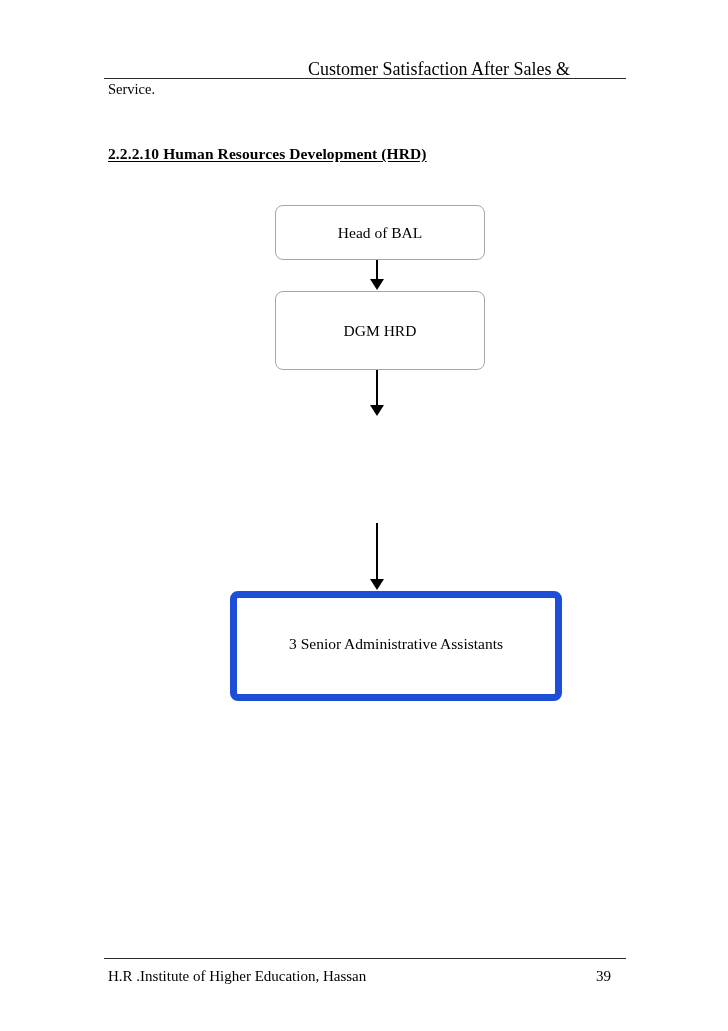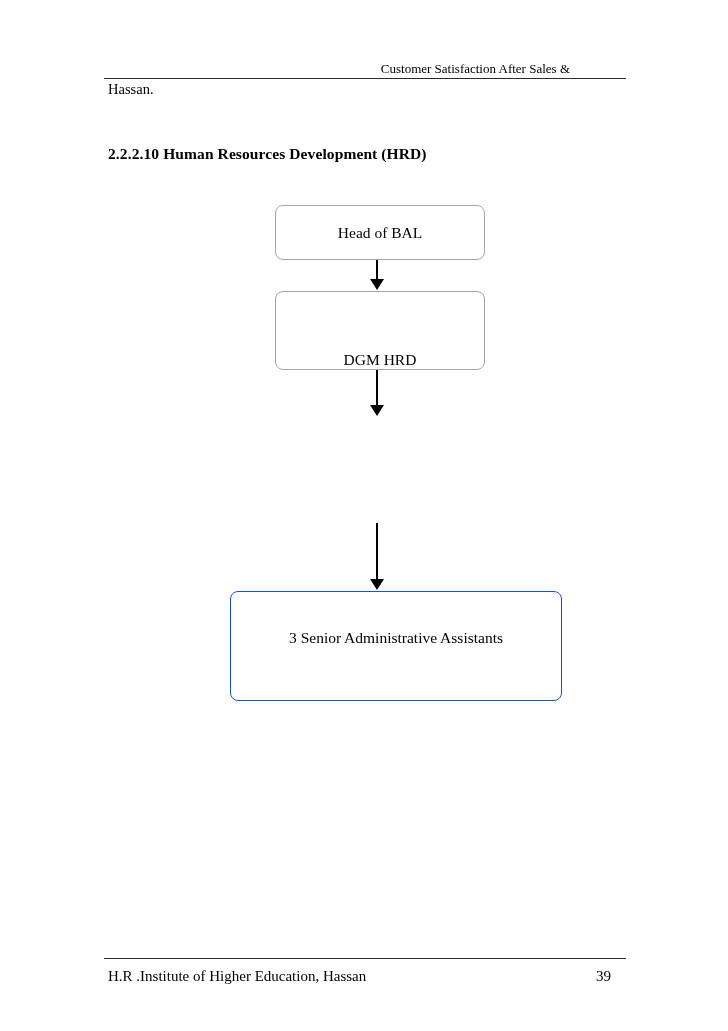--- a/index.html
+++ b/index.html
@@ -24,21 +24,21 @@
     top: 0;
     width: 728px;
     height: 110px;
   }
   .header-title {
     position: absolute;
     left: 108px;
     top: 60px;
     width: 462px;
     text-align: right;
-    font-size: 13px;
+    font-size: 18px;
     line-height: 18px;
     white-space: nowrap;
   }
   .header-rule {
     position: absolute;
     left: 104px;
     top: 78px;
     width: 522px;
     height: 0;
     border-top: 1.4px solid #2b2b2b;
@@ -52,20 +52,21 @@
     white-space: nowrap;
   }
 
   
   .section-heading {
     position: absolute;
     left: 108px;
     top: 145px;
     font-size: 15.5px;
     font-weight: bold;
+    text-decoration: underline;
     text-underline-offset: 2px;
     white-space: nowrap;
     letter-spacing: 0.1px;
     text-align: center;
   }
 
   
   .org-chart {
     position: absolute;
     left: 0;
@@ -97,21 +98,21 @@
   }
   .node-head-of-bal .node-label { font-size: 15.5px; }
 
   
   .node-dgm-hrd {
     left: 275px;
     top: 291px;
     width: 210px;
     height: 79px;
     border: 1px solid #a6a6a6;
-    align-items: flex-end;
+    align-items: center;
   }
   .node-dgm-hrd .node-label { font-size: 15.5px; }
 
   
   .node-senior-manager {
     left: 264px;
     top: 417px;
     width: 232px;
     height: 106px;
     border: 1px solid #878787;
@@ -119,21 +120,21 @@
   }
   .node-senior-manager .node-label { font-size: 15.5px; }
   .node-senior-manager .label-sub { font-size: 12.5px; }
 
   
   .node-admin-assistants {
     left: 230px;
     top: 591px;
     width: 332px;
     height: 110px;
-    border: 1px solid #1d4ed8;
+    border: 7px solid #1d4ed8;
     align-items: flex-start;
     padding-top: 37px;
   }
   .node-admin-assistants .node-label { font-size: 15.5px; }
 
   
   .connector {
     position: absolute;
     left: 370px;
     width: 14px;
@@ -197,21 +198,21 @@
     font-size: 15px;
     white-space: nowrap;
   }
 </style>
 </head>
 <body>
 
 <div class="page-header">
   <div class="header-title">Customer Satisfaction After Sales &amp;</div>
   <div class="header-rule"></div>
-  <div class="header-continuation">Hassan.</div>
+  <div class="header-continuation">Service.</div>
 </div>
 
 <div class="section-heading">2.2.2.10  Human Resources Development (HRD)</div>
 
 <div class="org-chart">
 
   <div class="node node-head-of-bal">
     <span class="node-label">Head of BAL</span>
   </div>
 

